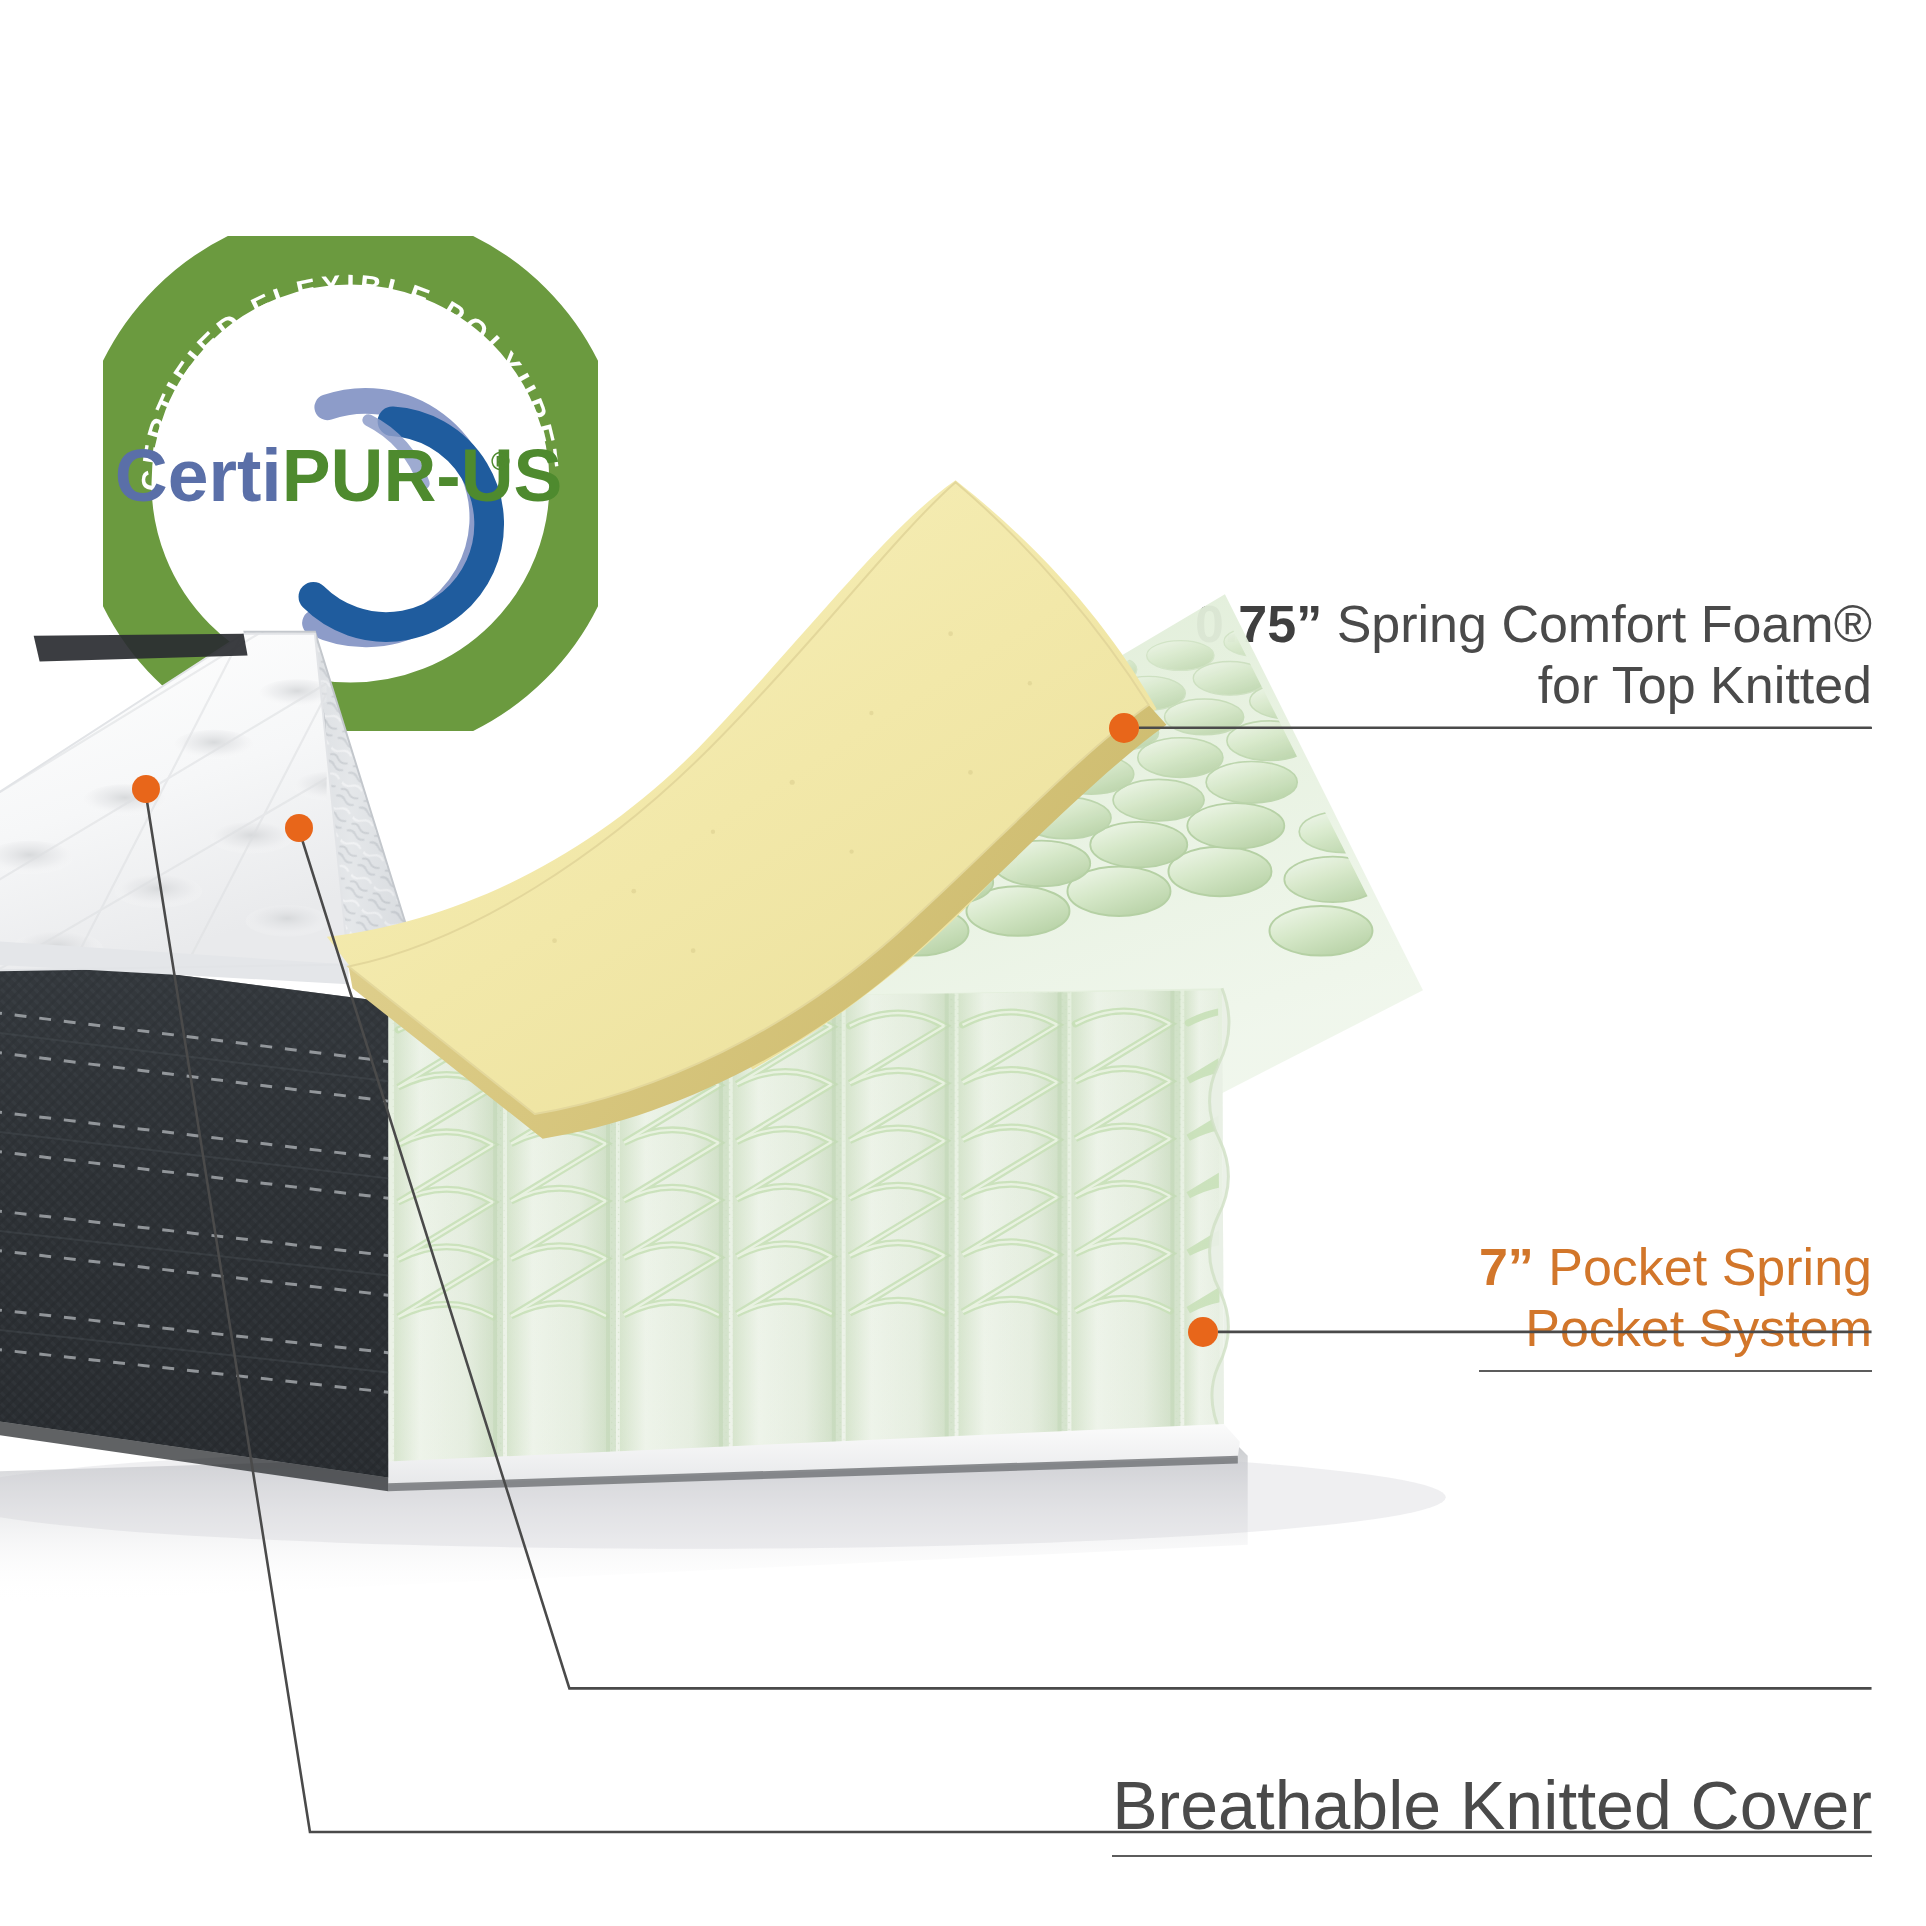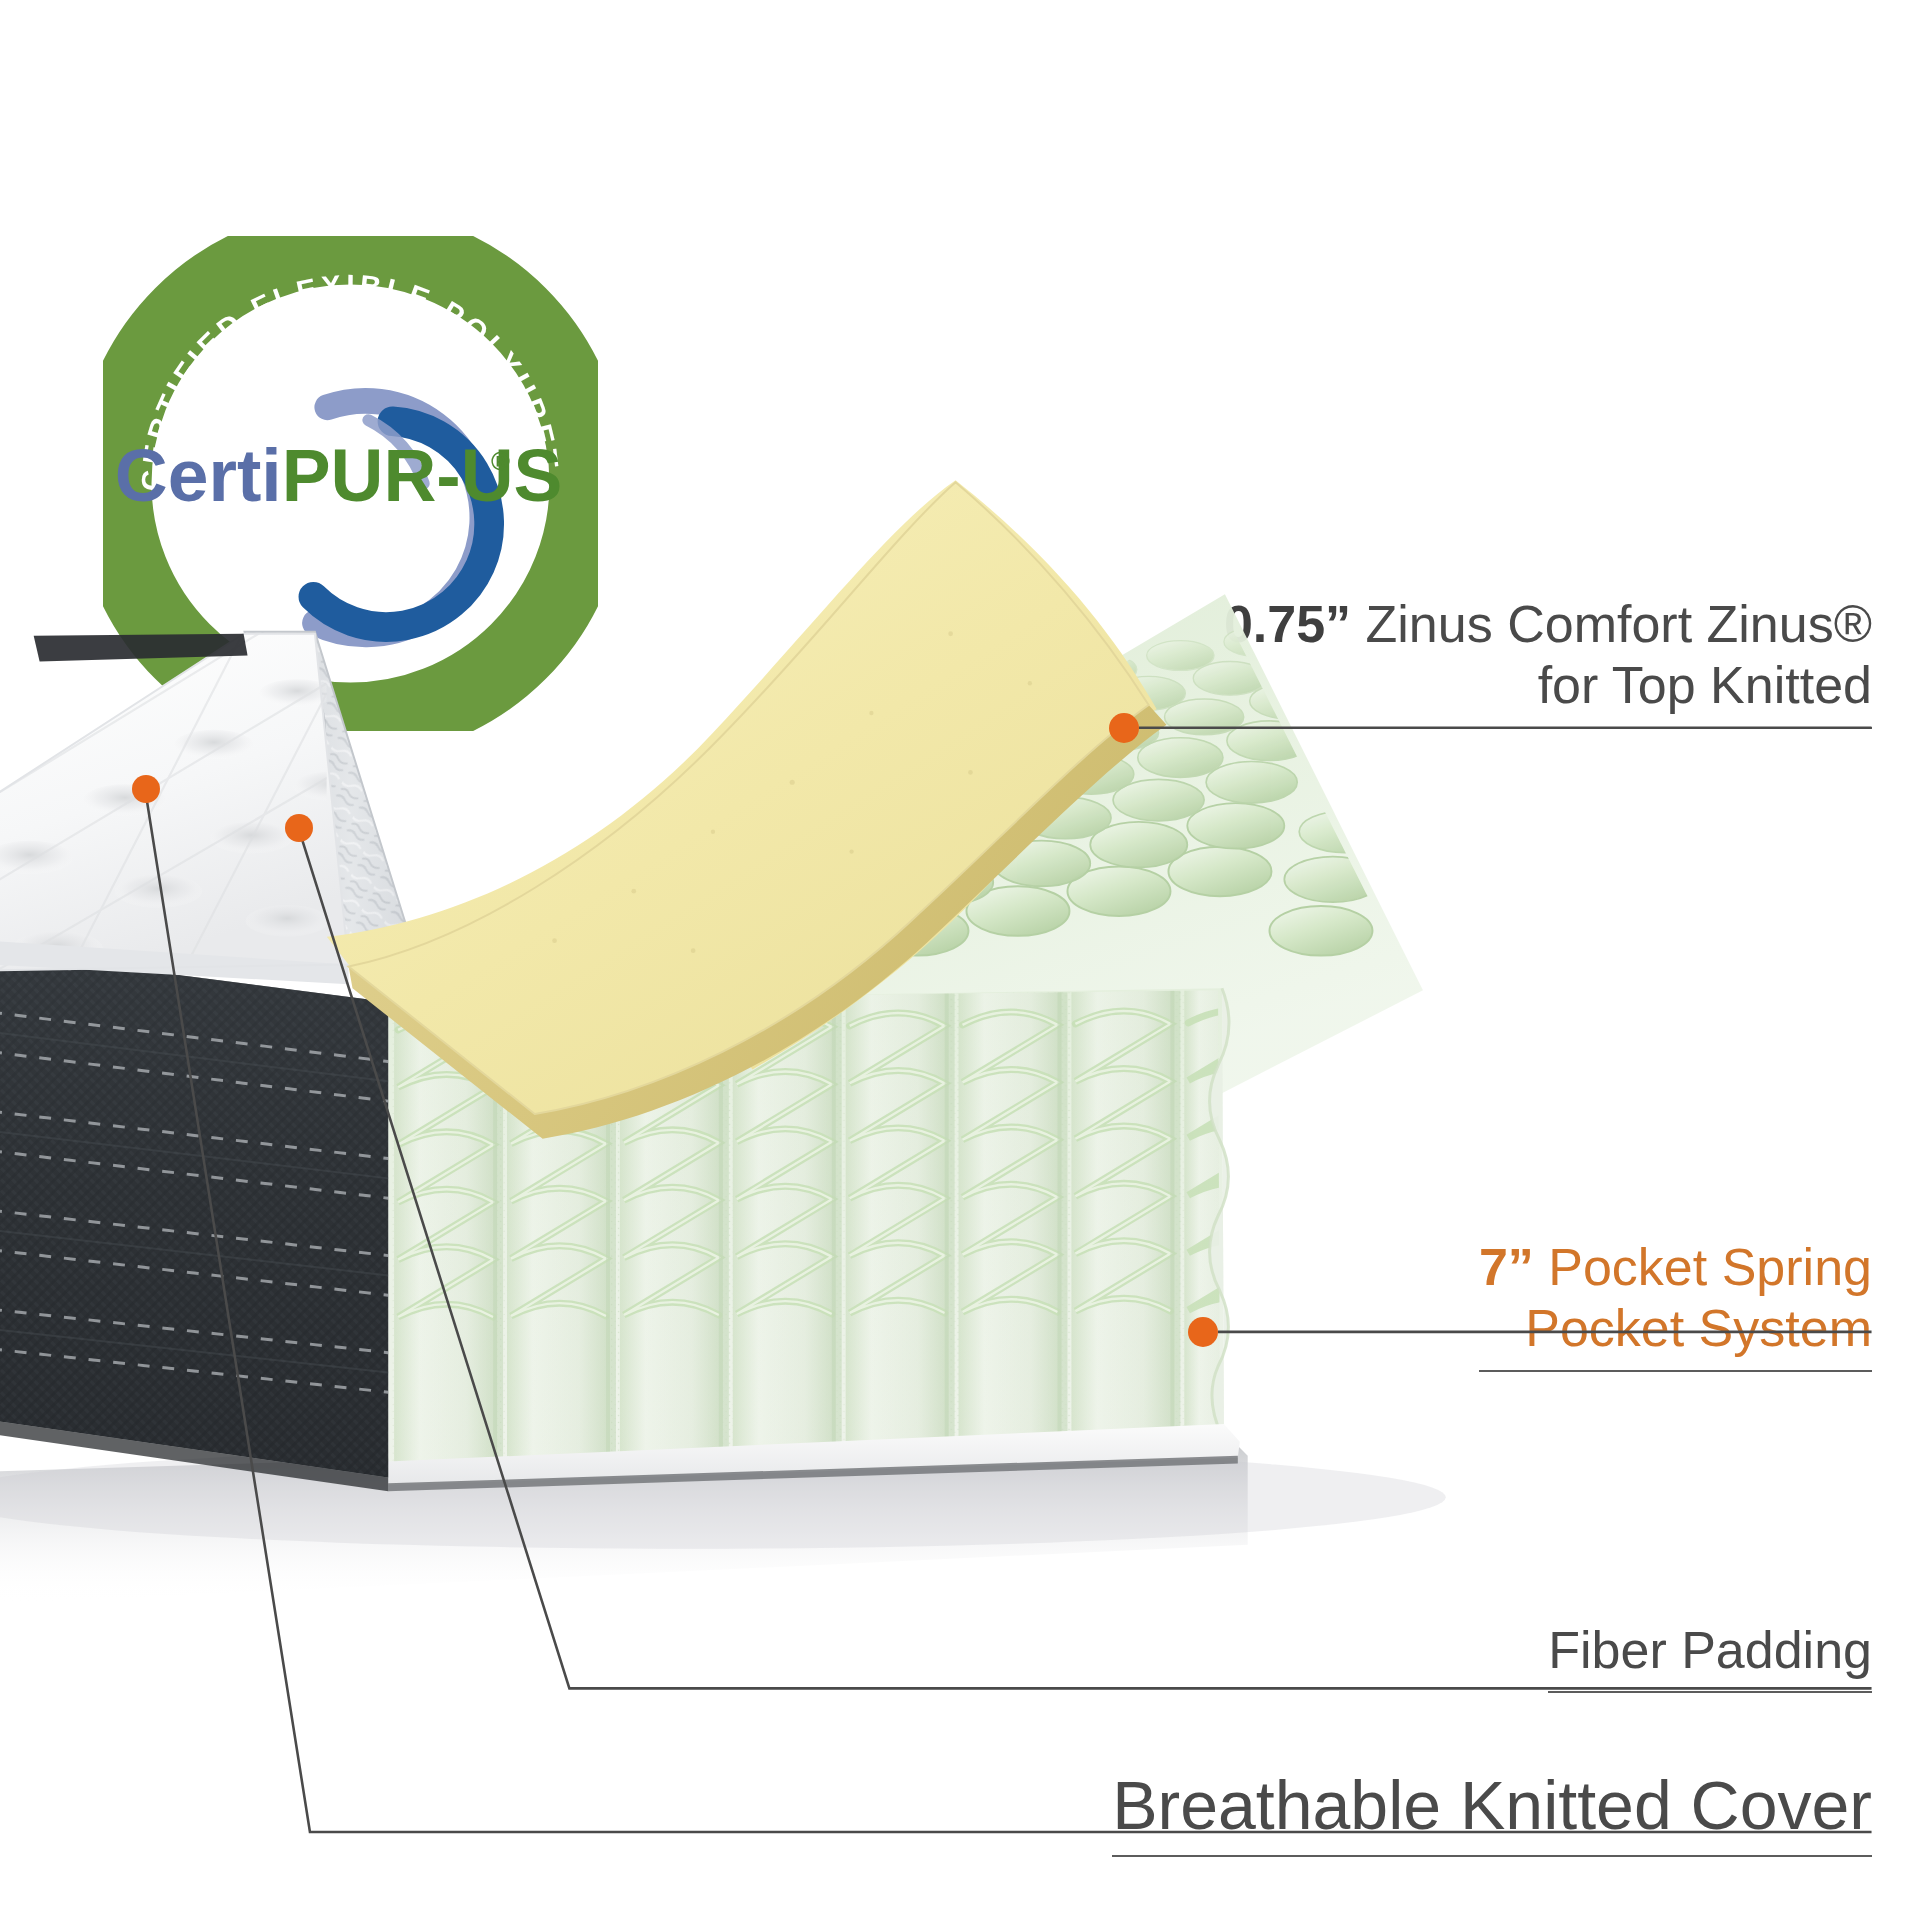--- a/index.html
+++ b/index.html
@@ -550,35 +550,31 @@
       <path d="M147,800 L313,1850 L1890,1850"></path>
     </g>
   </svg>
 
   <div class="dot" id="dot-quilt"></div>
   <div class="dot" id="dot-fiber"></div>
   <div class="dot" id="dot-foam"></div>
   <div class="dot" id="dot-spring"></div>
 
   <div class="callout c-foam">
-    <span class="ctext c-dark"><span class="num">0.75”</span><span> Zinus Comfort Zinus®</span></span>
+    <span class="ctext c-dark"><span class="num">0.75”</span><span> Spring Comfort Foam®</span></span>
     <span class="ctext c-dark">for Top Knitted</span>
     <span class="rule"></span>
   </div>
 
   <div class="callout c-spring">
     <span class="ctext c-orange"><span class="num">7”</span><span> Pocket Spring</span></span>
     <span class="ctext c-orange">Pocket System</span>
     <span class="rule"></span>
   </div>
 
-  <div class="callout c-fiber">
-    <span class="ctext c-dark">Fiber Padding</span>
-    <span class="rule"></span>
-  </div>
 
   <div class="callout c-cover">
     <span class="ctext c-dark">Breathable Knitted Cover</span>
     <span class="rule"></span>
   </div>
 
 </div>
 
 
 </body></html>

